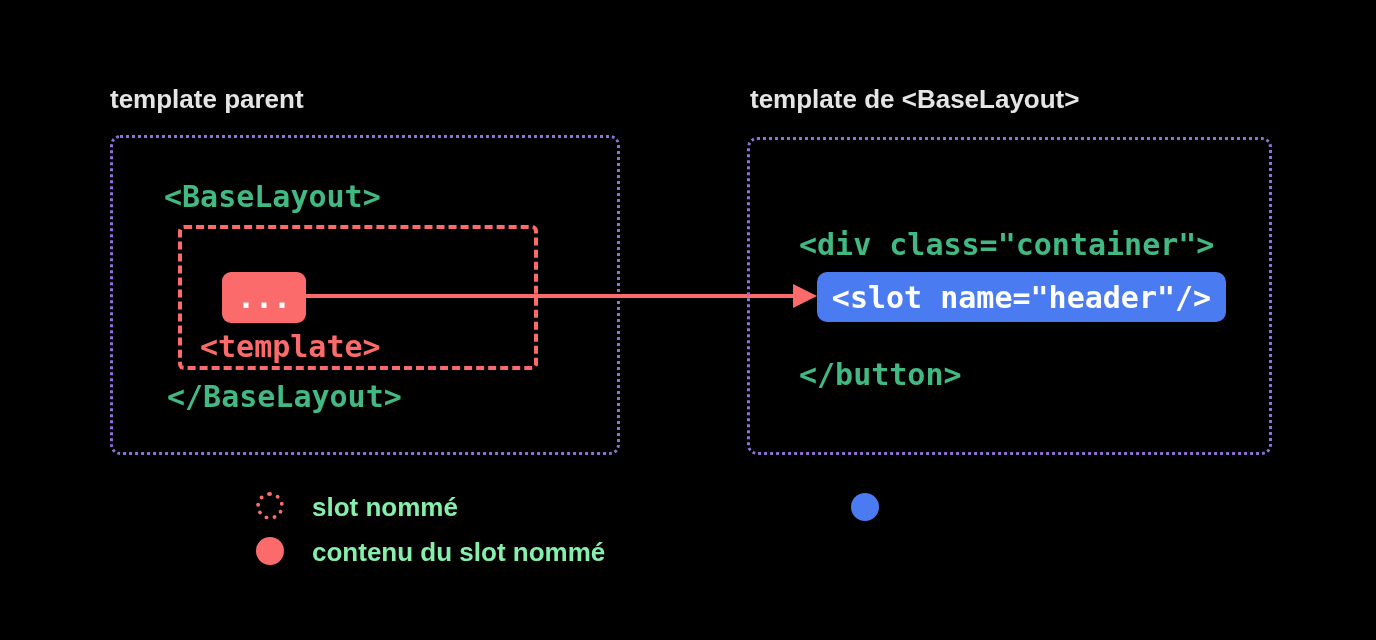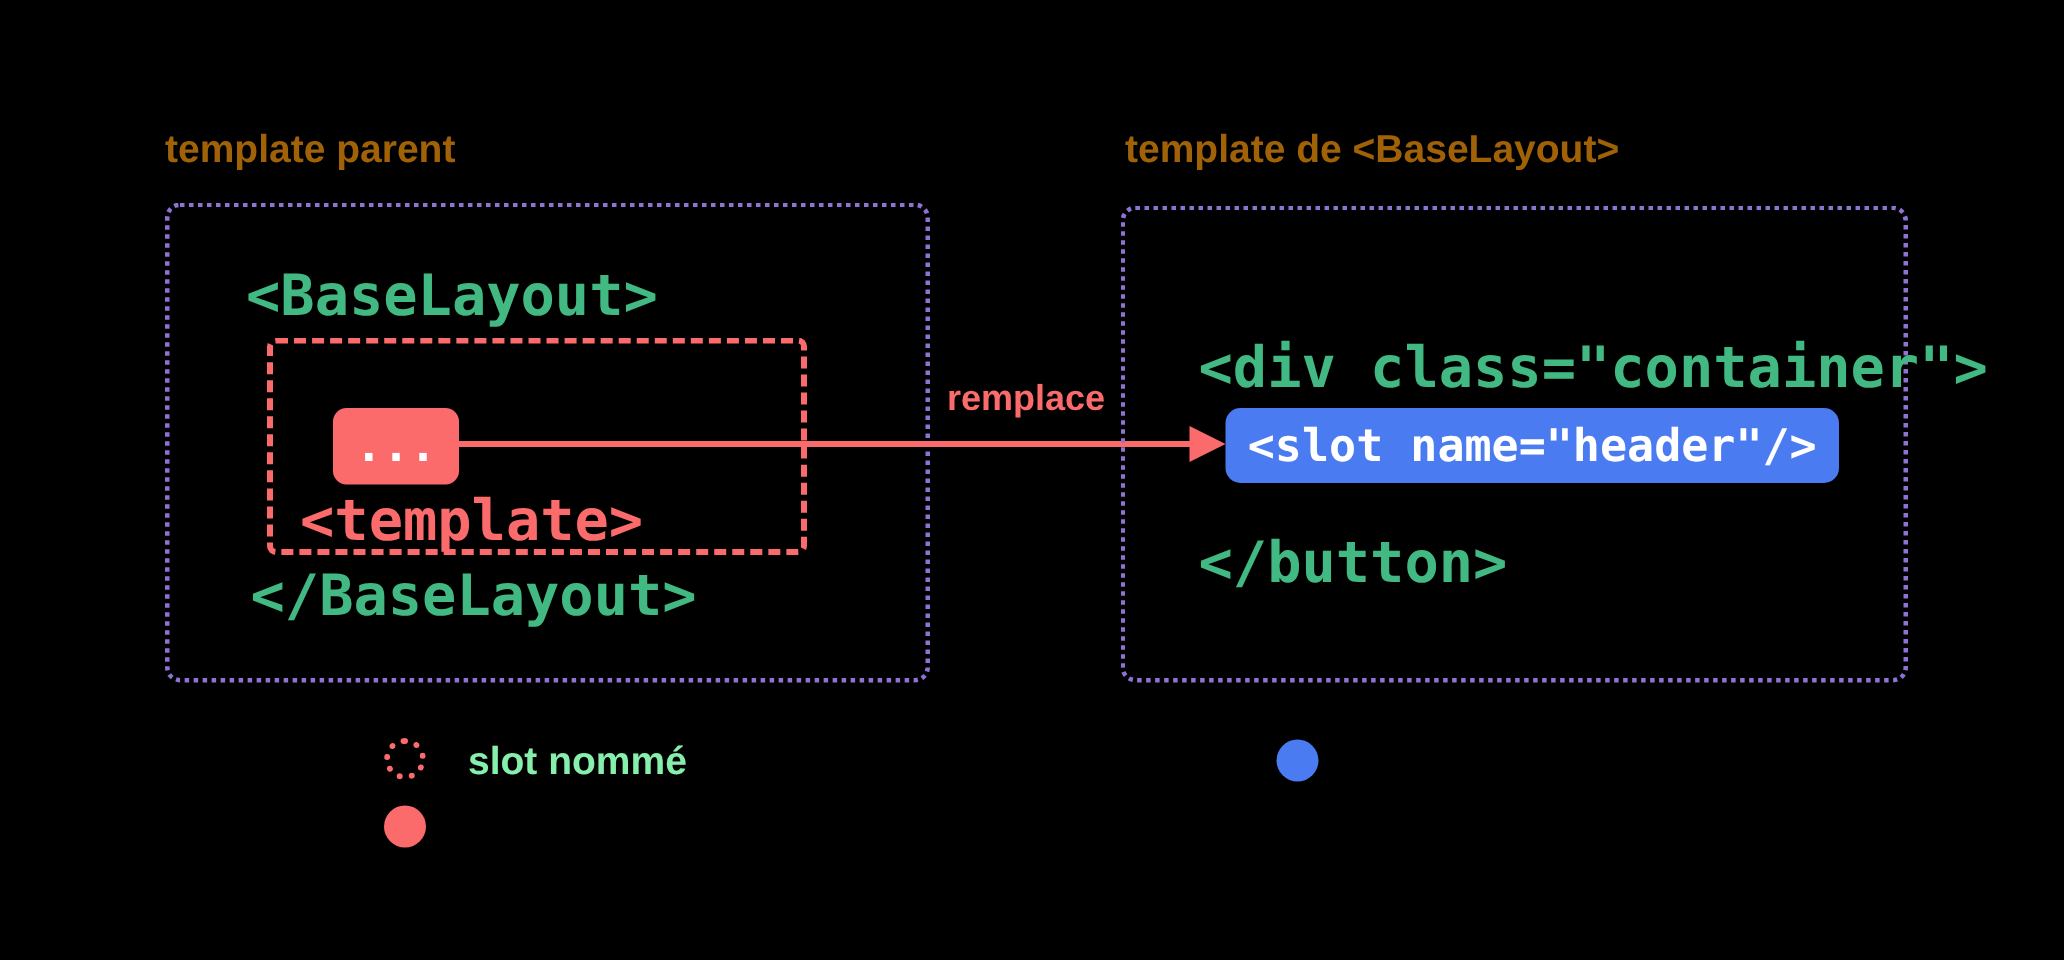--- a/index.html
+++ b/index.html
@@ -6,34 +6,34 @@
   #stage{
     position:relative;
     width:1376px;height:640px;
     background:#000;
     overflow:hidden;
     font-family:"Liberation Sans", sans-serif;
   }
   .panel-title{
     position:absolute;
     font-size:26px;font-weight:bold;
-    color:#a16207;
+    color:#e5e5e5;
     white-space:nowrap;
   }
   .outer-box{
     position:absolute;
     border:3px dotted #8e72d4;
     border-radius:10px;
     box-sizing:border-box;
   }
   .code{
     position:absolute;
     font-family:"DejaVu Sans Mono", monospace;
     font-weight:bold;
-    font-size:38px;
+    font-size:30px;
     line-height:30px;
     white-space:pre;
   }
   .green{color:#42b983;}
   .red{color:#fc6b6b;}
   .slot-dashed-box{
     position:absolute;
     left:178px;top:225px;width:360px;height:145px;
     border:4px dashed #fc6b6b;
     border-radius:6px;
@@ -120,34 +120,34 @@
   <div class="slot-content-box">
     <span>...</span>
   </div>
 
   <div class="code green" style="left:167px;top:382px;">&lt;/BaseLayout&gt;</div>
 
   <div class="code red" style="left:200px;top:332px;">&lt;template&gt;</div>
 
   <div class="arrow-line"></div>
   <div class="arrow-head"></div>
-  <div class="arrow-label">remplace</div>
 
   <div class="panel-title" style="left:750px;top:84px;">template de &lt;BaseLayout&gt;</div>
 
   <div class="outer-box" style="left:747px;top:137px;width:525px;height:318px;"></div>
 
   <div class="code green" style="left:799px;top:230px;">&lt;div class="container"&gt;</div>
 
   <div class="slot-target-box">
     <span>&lt;slot name="header"/&gt;</span>
   </div>
 
   <div class="code green" style="left:799px;top:336px;margin-top:24px;">&lt;/button&gt;</div>
 
   <div class="legend-marker-dashed"></div>
   <div class="legend-label red-label" style="left:312px;top:493px;">slot nommé</div>
 
   <div class="legend-marker-red"></div>
+  <div class="legend-label red-label" style="left:312px;top:538px;">contenu du slot nommé</div>
 
   <div class="legend-marker-blue"></div>
 
 </div>
 
 </body></html>

